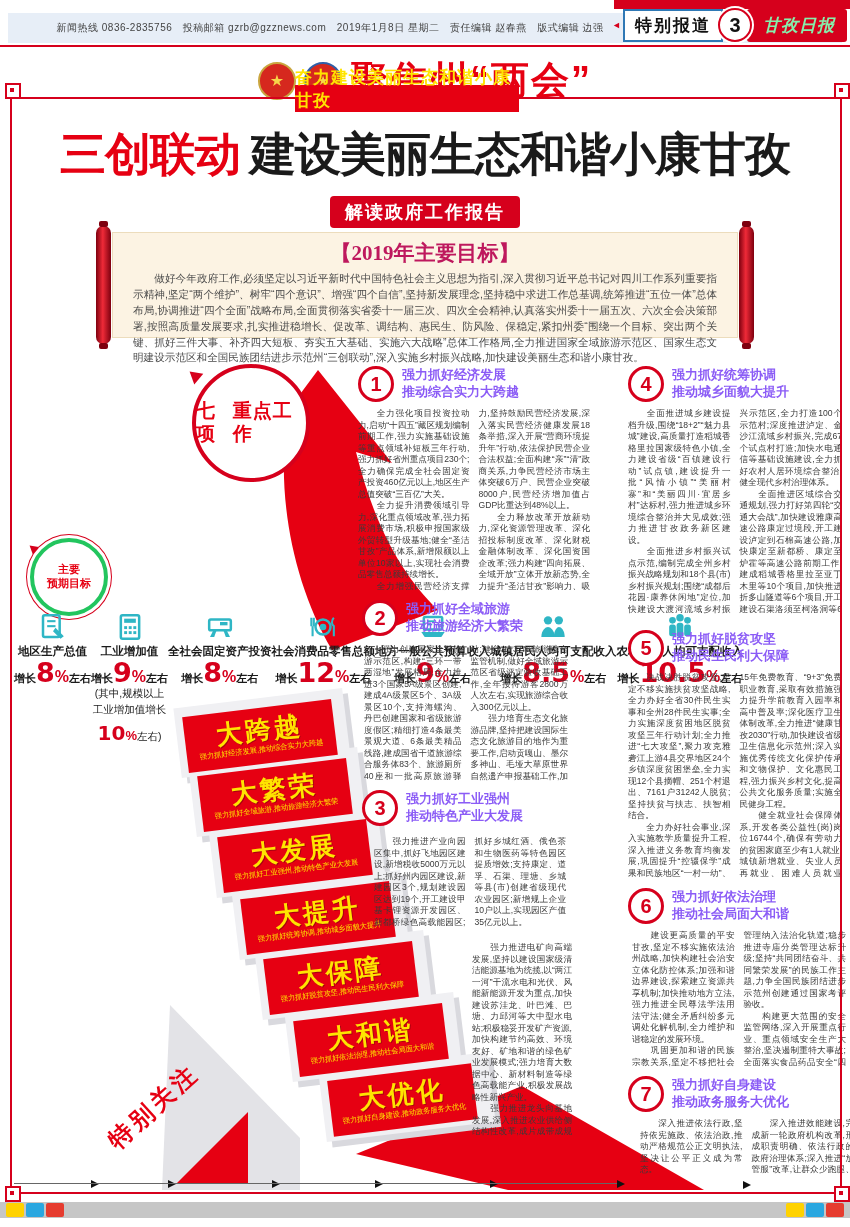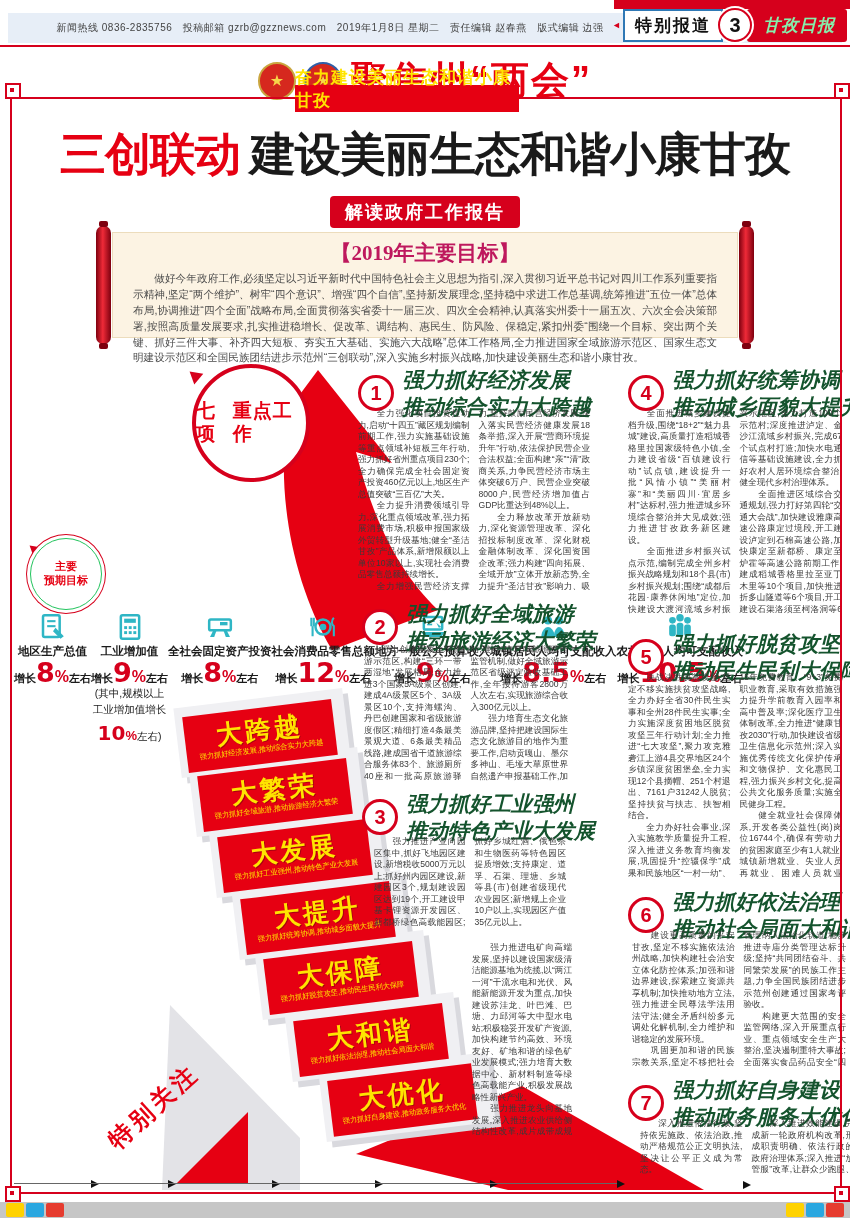--- a/index.html
+++ b/index.html
@@ -55,21 +55,21 @@
   .knot{width:12px;height:12px;border:2px solid #d6001c;background:#fff;z-index:6;}
   .knot::after{content:"";position:absolute;left:3px;top:3px;width:4px;height:4px;background:#d6001c;}
 
   
   .decor{left:0;top:0;z-index:1;pointer-events:none;}
 
   
   .tasks-badge{left:192px;top:364px;width:110px;height:110px;border:4px solid #d6001c;border-radius:50%;
                background:#fff;display:flex;flex-direction:row;align-items:center;justify-content:center;z-index:3;}
   .tasks-badge div{color:#e60012;font-size:19px;font-weight:900;line-height:1.2;letter-spacing:1px;}
-  .targets-badge{left:30px;top:538px;width:70px;height:70px;border:1px solid #22c55e;border-radius:50%;
+  .targets-badge{left:30px;top:538px;width:70px;height:70px;border:4px solid #22c55e;border-radius:50%;
                  background:#fff;box-shadow:0 0 0 3px #fff,0 0 0 4px #d6001c;display:flex;flex-direction:column;
                  align-items:center;justify-content:center;z-index:3;}
   .targets-badge div{color:#e60012;font-size:11px;font-weight:900;line-height:1.25;}
   .badge-arrowhead{width:0;height:0;border:7px solid transparent;border-right:12px solid #d6001c;
                    transform:rotate(40deg);z-index:3;}
 
   
   .stats{left:14px;top:612px;width:132px;height:572px;display:flex;flex-direction:row;
          justify-content:space-between;z-index:3;}
   .stat{position:relative;text-align:center;padding-bottom:4px;border-bottom:1px solid #666;}
@@ -93,21 +93,21 @@
   .b-title{color:#ffe400;font-size:26px;font-weight:900;letter-spacing:3px;line-height:1;
            text-shadow:1px 1px 0 #a80010;white-space:nowrap;}
   .b-sub{color:#ffe400;font-size:7.5px;white-space:nowrap;margin-top:2px;transform:scaleX(.96);}
   .special-focus{left:112px;top:1128px;transform:rotate(-42deg);transform-origin:left center;
                  color:#e60012;font-size:24px;font-weight:900;letter-spacing:4px;white-space:nowrap;z-index:3;}
 
   
   .shead{display:flex;align-items:center;gap:8px;z-index:3;}
   .snum{width:30px;height:30px;border:3px solid #d6001c;border-radius:50%;color:#d6001c;flex:0 0 30px;
         font-size:20px;font-weight:900;display:flex;align-items:center;justify-content:center;background:#fff;}
-  .stitles{font-size:21px;font-weight:900;color:#14532d;line-height:1.3;white-space:nowrap;font-style:italic;}
+  .stitles{font-size:13px;font-weight:900;color:#8b5cf6;line-height:1.3;white-space:nowrap;}
   .sbody{font-size:8.6px;line-height:1.34;color:#3a3a3a;text-align:justify;white-space:pre-line;
          column-count:2;column-gap:9px;overflow:hidden;z-index:3;}
   .sbody.one{column-count:1;}
 
   
   .bottom-grey{left:0;top:1202px;width:850px;height:16px;background:#c6c6c6;}
   .logo-cluster{top:1203px;height:14px;display:flex;gap:2px;z-index:2;}
   .logo-chip{width:18px;height:14px;border-radius:2px;}
   .chip-y{background:#ffd200;} .chip-b{background:#2aa7e0;} .chip-r{background:#e63c2f;}
 </style>

